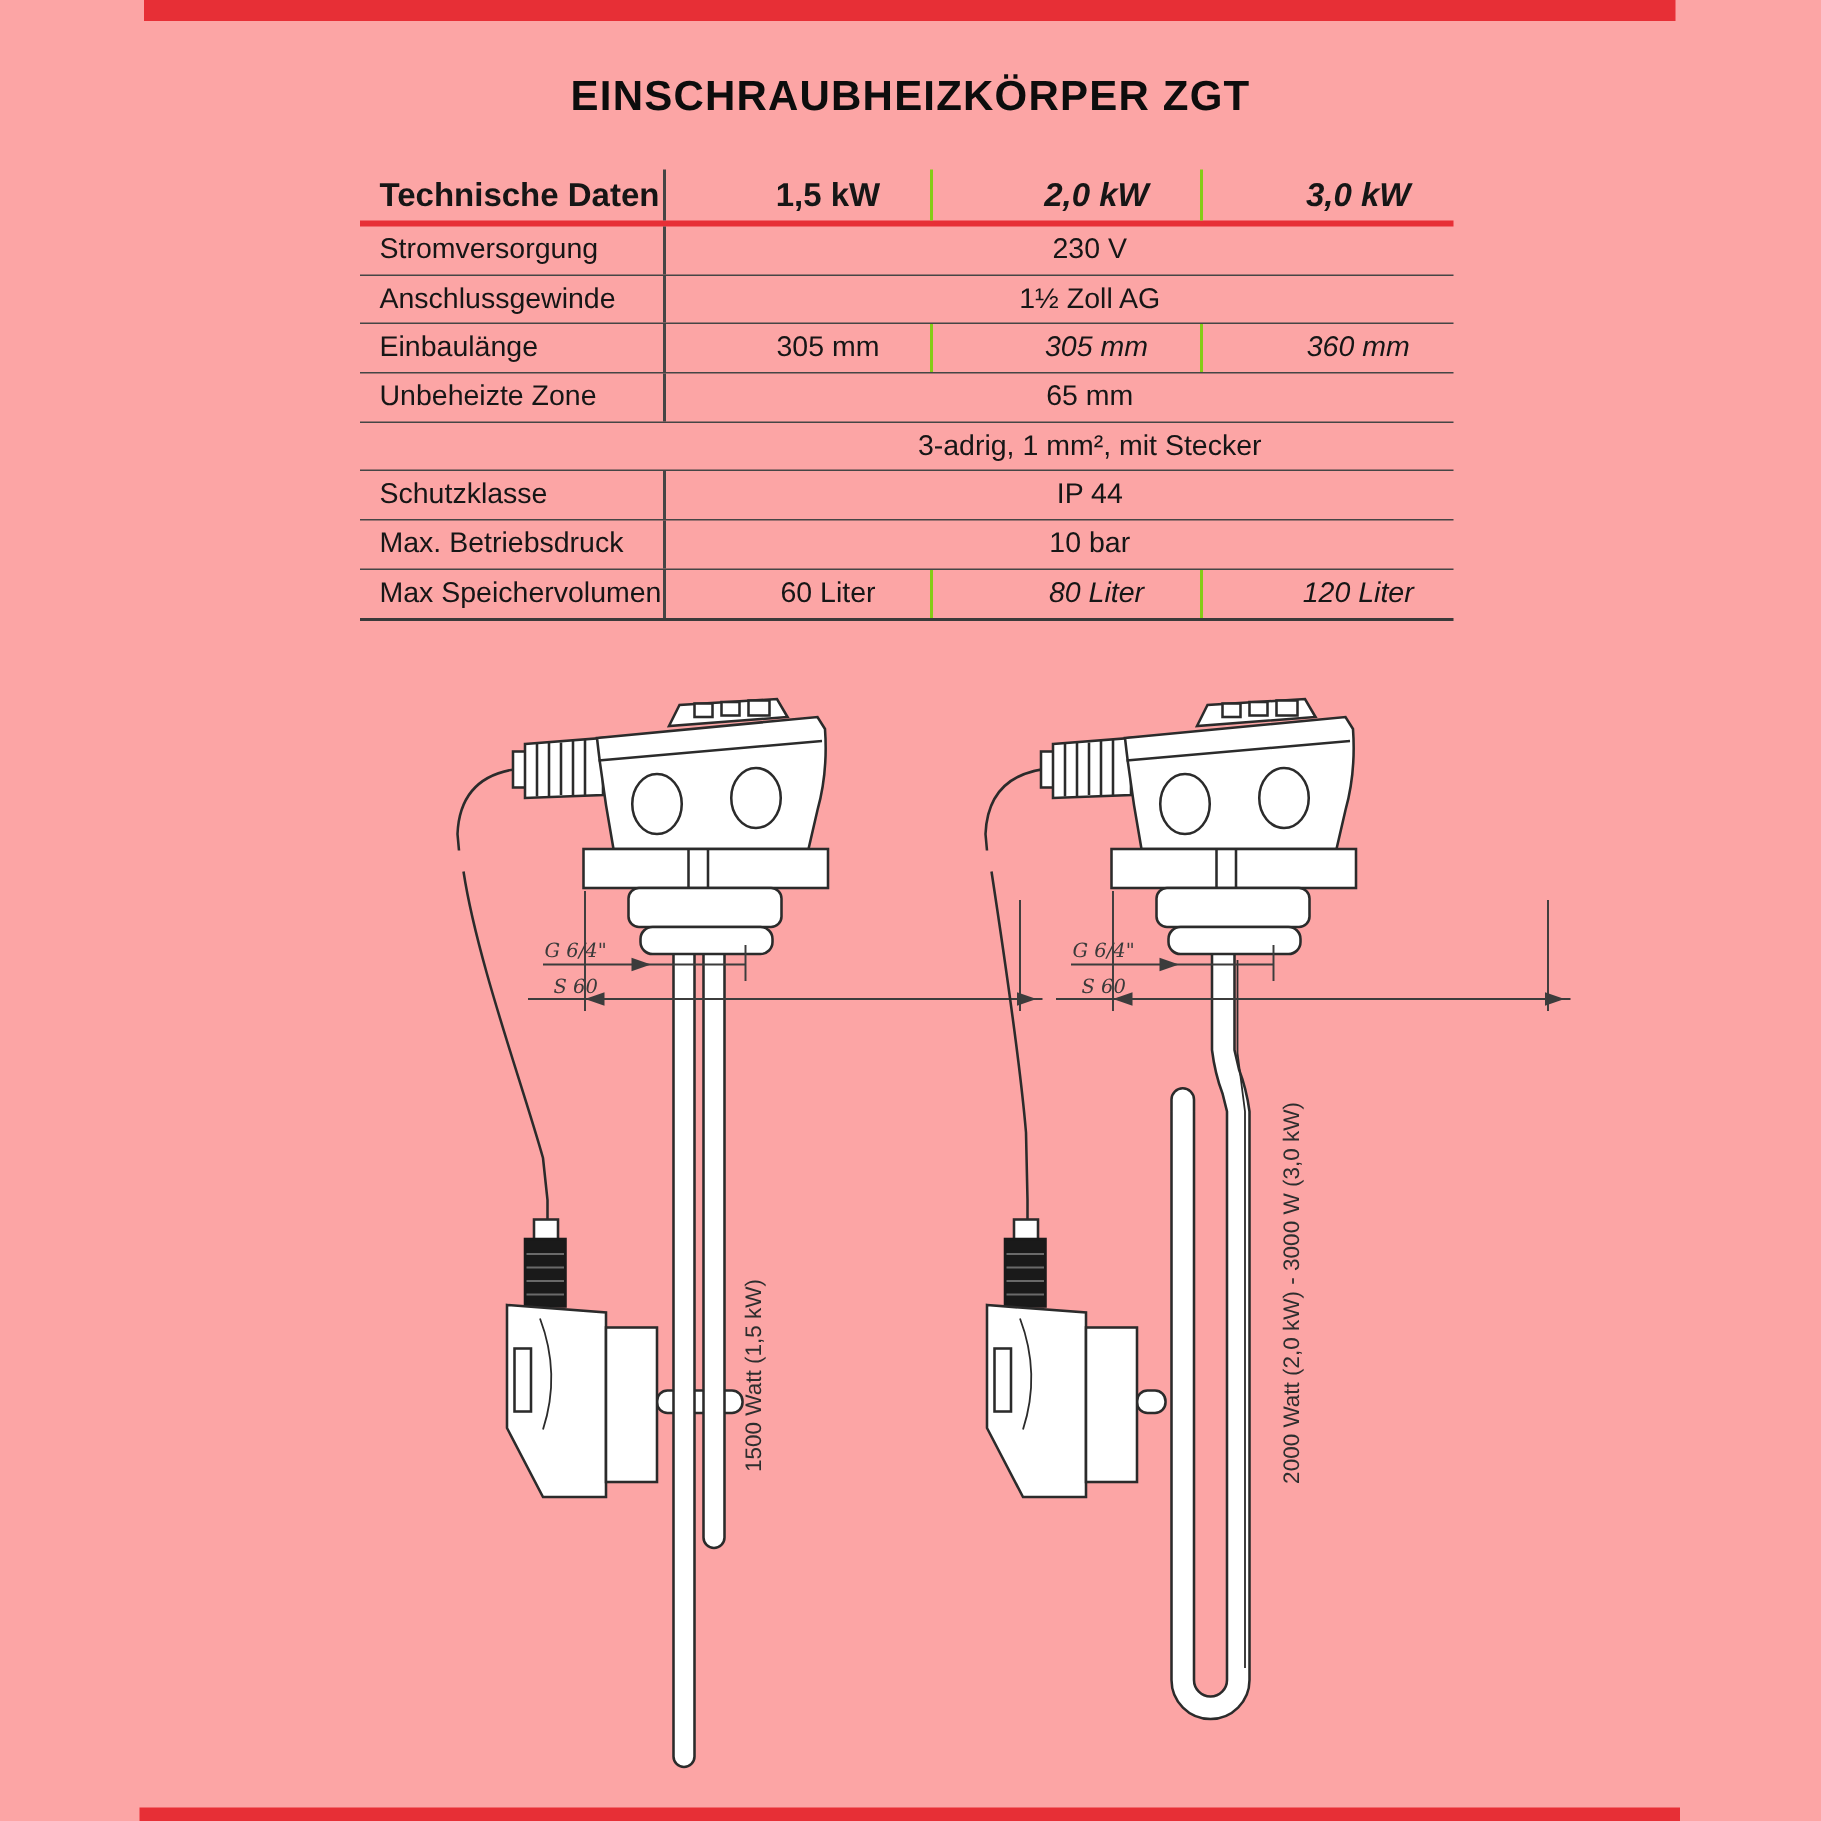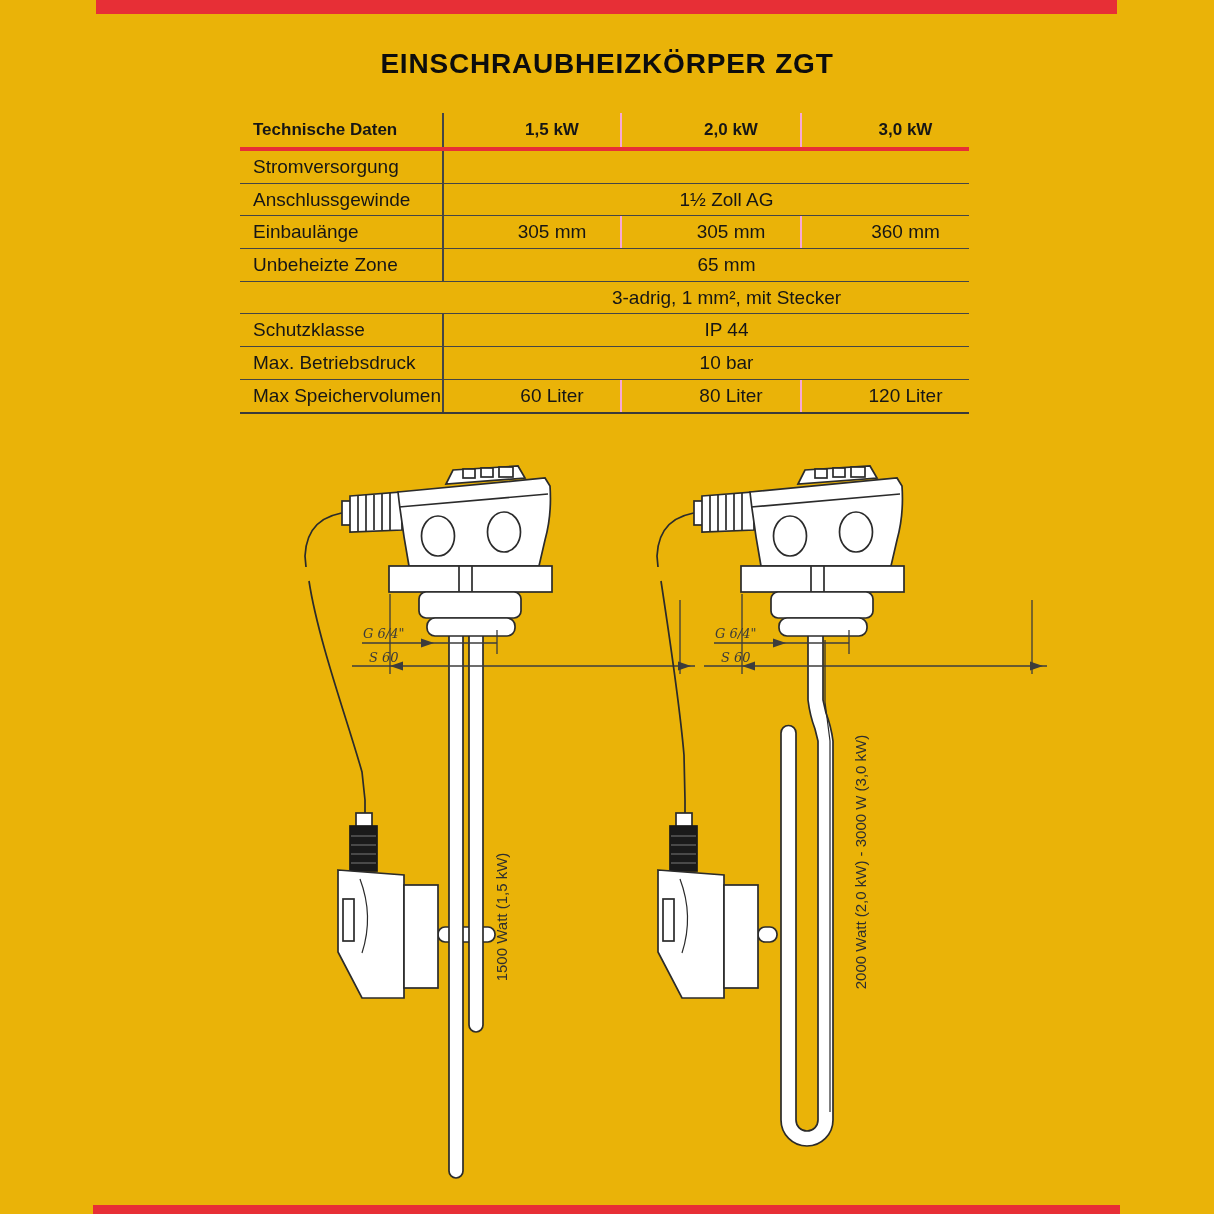--- a/index.html
+++ b/index.html
@@ -1,35 +1,35 @@
 <!DOCTYPE html>
 <html style="--accent: #e72f36;"><head>
 <meta charset="utf-8">
 <style>
   html,body{margin:0;padding:0;background:#ffffff;}
   .page{
-    position:relative;width:1214px;height:1214px;background:#eab308;overflow:hidden;
+    position:relative;width:1214px;height:1214px;background:#fca5a5;overflow:hidden;
     font-family:"Liberation Sans",sans-serif;color:#161616;
   }
   .red-bar{position:absolute;background:var(--accent,#e72f36);}
   .red-bar.top{left:96px;top:0;width:1021px;height:14px;}
   .red-bar.bottom{left:93px;top:1205px;width:1027px;height:9px;}
   .title{
     position:absolute;left:0;top:48px;width:1214px;text-align:center;
     font-size:28px;font-weight:bold;letter-spacing:.8px;color:#0d0d0d;
   }
   
   .tech-table{position:absolute;left:240px;top:113px;width:729px;}
   .t-row{display:grid;grid-template-columns:204px 176px 180px 169px;align-items:center;}
-  .t-row.header{height:34px;border-bottom:4px solid var(--accent,#e72f36);font-weight:bold;font-size:17px;}
+  .t-row.header{height:34px;border-bottom:4px solid var(--accent,#e72f36);font-weight:bold;font-size:22px;}
   .t-row.data{height:31.7px;border-bottom:1.6px solid #454545;font-size:19px;}
   .t-row.data.last{border-bottom:2px solid #3a3a3a;}
   .cell{height:100%;display:flex;align-items:center;justify-content:center;text-align:center;padding-left:40px;}
   .cell.label{justify-content:flex-start;padding-left:13px;border-right:2px solid #454545;box-sizing:border-box;}
-  .cell.vline{border-left:2px solid #f9a8d4;box-sizing:border-box;}
+  .cell.vline{border-left:2px solid #84cc16;box-sizing:border-box;font-style:italic;}
   .cell.span{grid-column:2 / span 3;}
   
   .diagrams{position:absolute;left:0;top:450px;}
   .diagrams path,.diagrams rect,.diagrams line,.diagrams ellipse{vector-effect:none;}
   .ln{stroke:#2b2b2b;stroke-width:1.7;fill:none;}
   .fw{stroke:#2b2b2b;stroke-width:1.7;fill:#ffffff;}
   .dim{stroke:#3c3c3c;stroke-width:1.3;fill:none;}
   .dim-arrow{fill:#3c3c3c;stroke:none;}
   .dim-text{font-family:"DejaVu Serif",serif;font-style:italic;font-size:13px;fill:#3a3a3a;}
   .watt-text{font-family:"Liberation Sans",sans-serif;font-size:15px;fill:#2e2e2e;}
@@ -48,20 +48,21 @@
 
   <div class="tech-table">
       <div class="t-row header">
         <div class="cell label">Technische Daten</div>
         <div class="cell ">1,5 kW</div>
         <div class="cell vline">2,0 kW</div>
         <div class="cell vline">3,0 kW</div>
       </div>
       <div class="t-row data">
         <div class="cell label">Stromversorgung</div>
+        <div class="cell span">230 V</div>
       </div>
       <div class="t-row data">
         <div class="cell label">Anschlussgewinde</div>
         <div class="cell span">1½ Zoll AG</div>
       </div>
       <div class="t-row data">
         <div class="cell label">Einbaulänge</div>
         <div class="cell ">305 mm</div>
         <div class="cell vline">305 mm</div>
         <div class="cell vline">360 mm</div>

